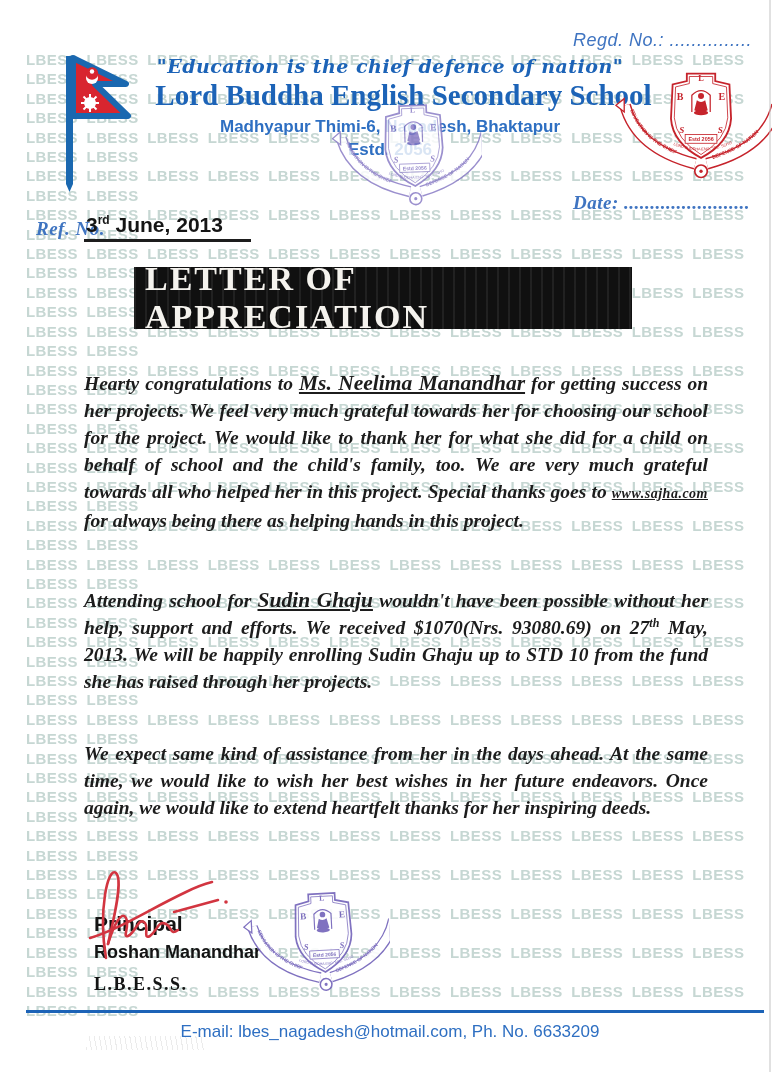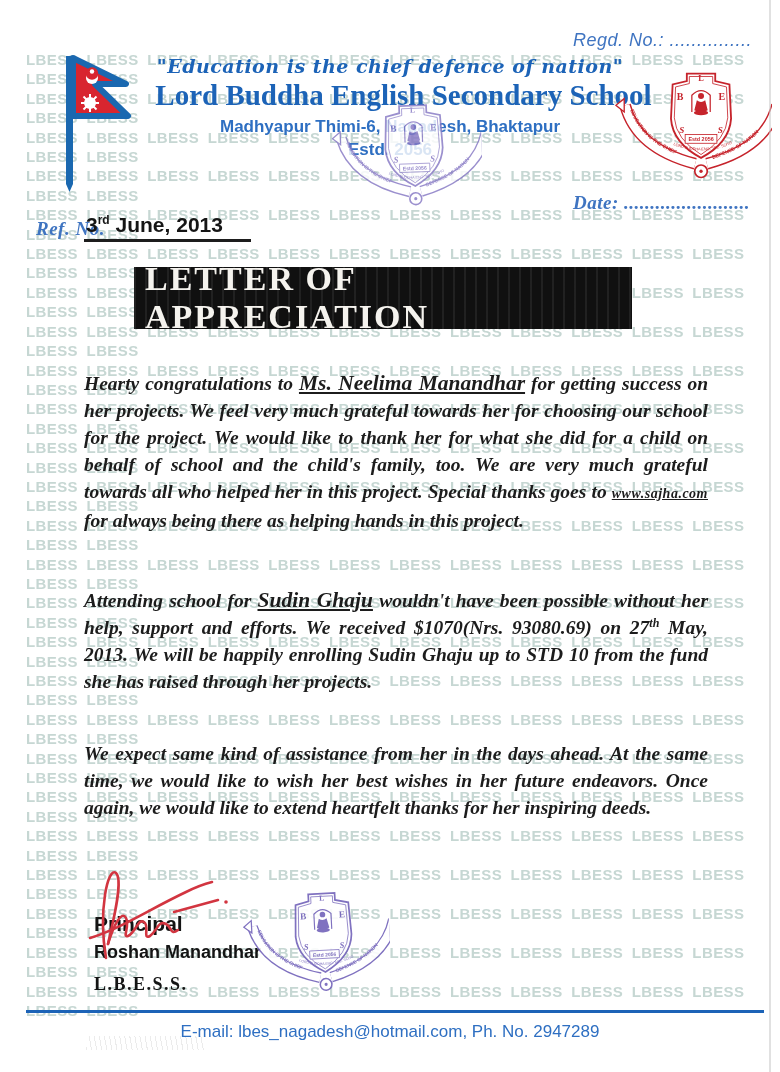--- a/index.html
+++ b/index.html
@@ -278,17 +278,17 @@
       <path d="M14,98 C42,90 72,70 110,52 C120,47 128,44 136,42"></path>
       <path d="M98,72 L142,60"></path>
       <circle cx="150" cy="62" r="1.8" fill="#d23540" stroke="none"></circle>
     </g>
   </svg>
   <div class="sig-title">Principal</div>
   <div class="sig-name">Roshan Manandhar</div>
   <div class="sig-org">L.B.E.S.S.</div>
 
   <div class="footer-line"></div>
-  <div class="footer-text">E-mail: lbes_nagadesh@hotmail.com, Ph. No. 2947289</div>
+  <div class="footer-text">E-mail: lbes_nagadesh@hotmail.com, Ph. No. 6633209</div>
 
   <div class="scan-smudge"></div>
   <div class="scan-edge"></div>
 </div>
 
 </body></html>

